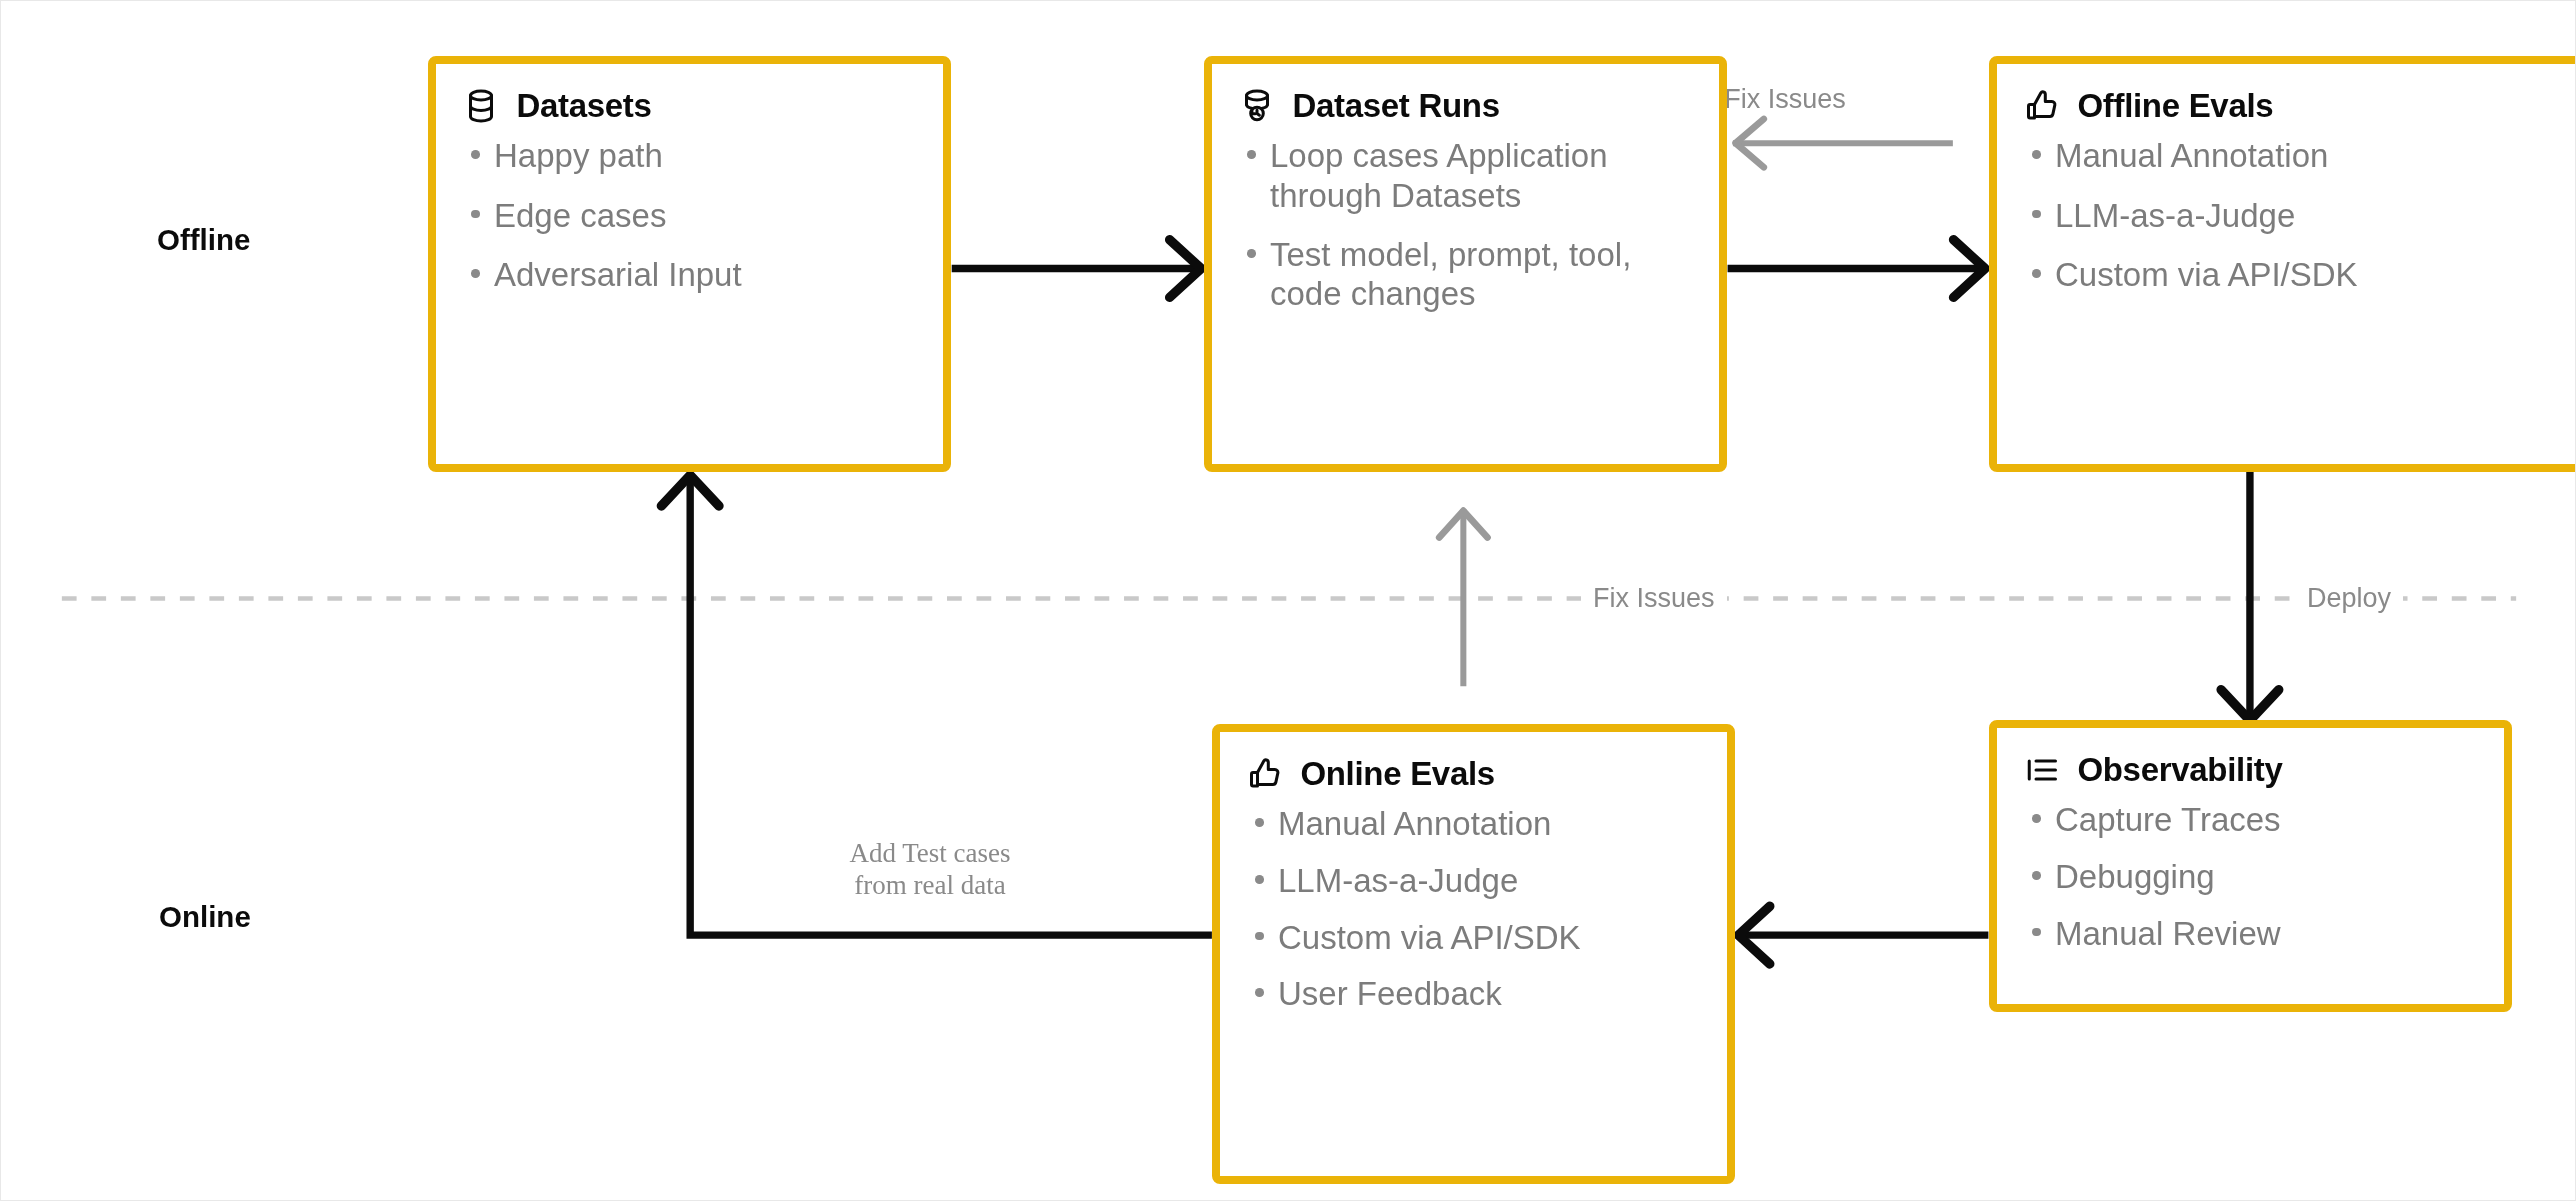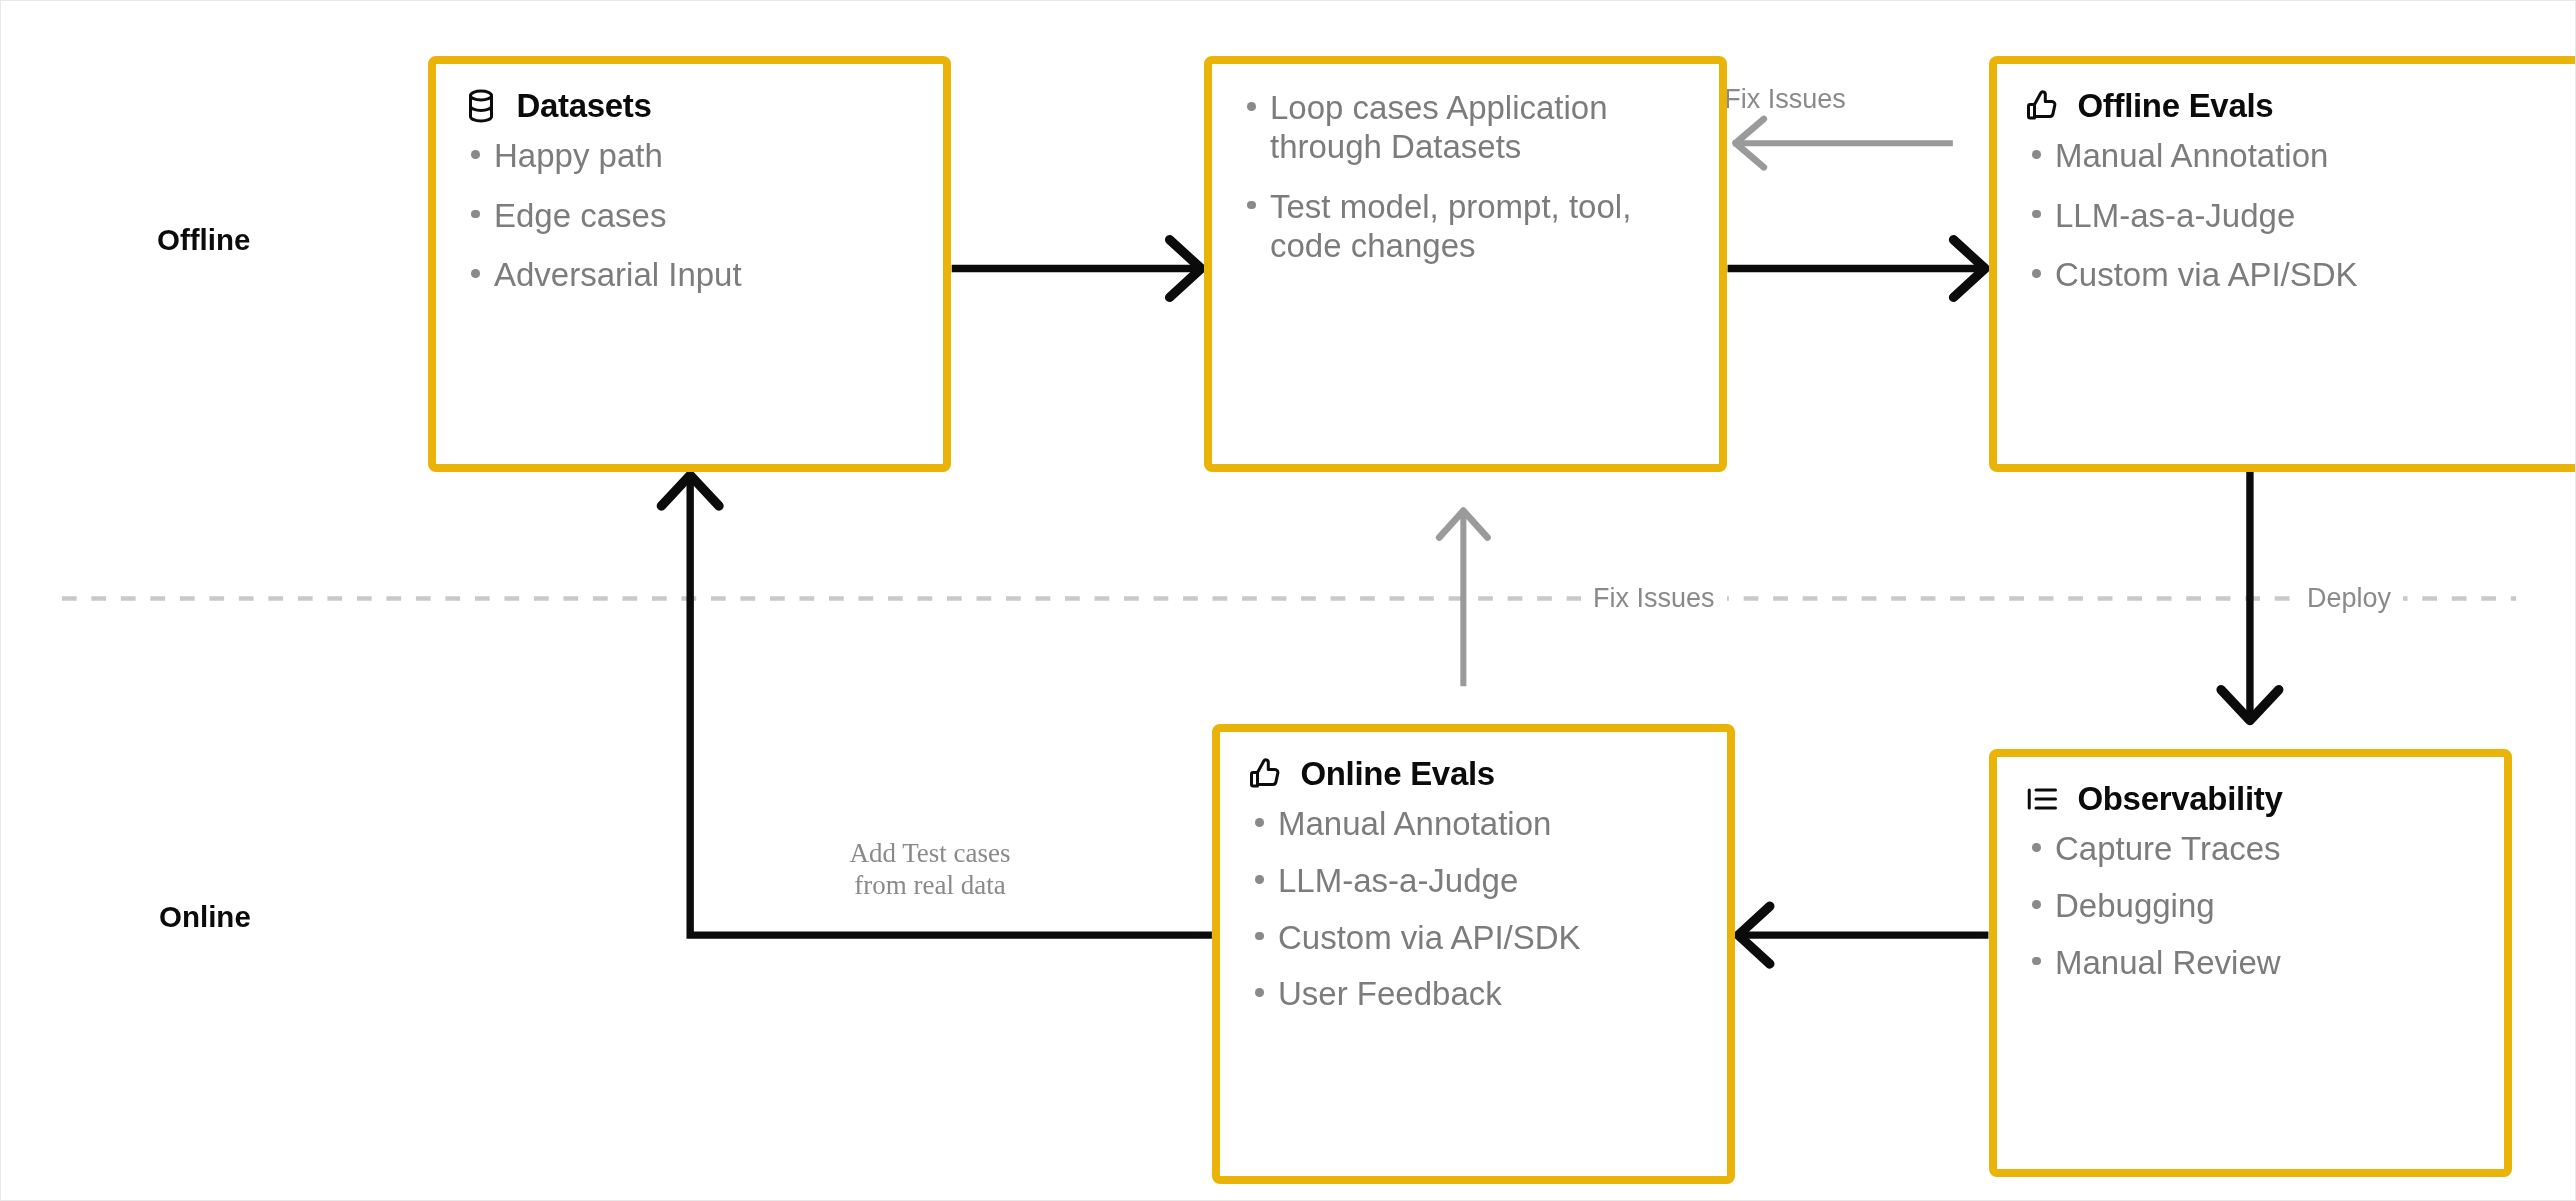--- a/index.html
+++ b/index.html
@@ -83,21 +83,21 @@
     height: 8.7px;
     border-radius: 50%;
     background: #8a8a8a;
   }
 
   
   #node-datasets        { left: 427px;  top: 55px;   width: 523px;  height: 416px; }
   #node-dataset-runs    { left: 1203px; top: 55px;   width: 523px;  height: 416px; }
   #node-offline-evals   { left: 1988px; top: 55px;   width: 601px;  height: 416px; }
   #node-online-evals    { left: 1211px; top: 723px; width: 523px;  height: 460px; }
-  #node-observability   { left: 1988px; top: 748px; width: 523px;  height: 428px; }
+  #node-observability   { left: 1988px; top: 719px; width: 523px;  height: 292px; }
 
   #node-online-evals .node-list li,
   #node-observability .node-list li { margin-bottom: 17.4px; }
 
   
   .label {
     position: absolute;
     white-space: pre;
     line-height: 1.18;
   }
@@ -191,20 +191,35 @@
       <span class="node-title">Datasets</span>
     </div>
     <ul class="node-list">
       <li>Happy path</li>
       <li>Edge cases</li>
       <li>Adversarial Input</li>
     </ul>
   </div>
 
   <div class="node" id="node-dataset-runs">
+    <div class="node-header">
+      <span class="node-icon">
+        <svg viewBox="0 0 24 24" fill="none" stroke="currentColor" stroke-width="2" stroke-linecap="round" stroke-linejoin="round">
+          <ellipse cx="12" cy="5" rx="7" ry="3"></ellipse>
+          <path d="M5 5v6"></path>
+          <path d="M19 5v6"></path>
+          <path d="M5 11c0 1.2 1.6 2.2 4 2.7"></path>
+          <path d="M19 11c0 1.2-1.6 2.2-4 2.7"></path>
+          <circle cx="12" cy="17" r="4.2"></circle>
+          <path d="M12 14.6v2.4l1.6 1.1"></path>
+          <path d="M8.6 14.9v2.2h2.2"></path>
+        </svg>
+      </span>
+      <span class="node-title">Dataset Runs</span>
+    </div>
     <ul class="node-list">
       <li>Loop cases Application through Datasets</li>
       <li>Test model, prompt, tool, code changes</li>
     </ul>
   </div>
 
   <div class="node" id="node-offline-evals">
     <div class="node-header">
       <span class="node-icon">
         <svg viewBox="0 0 24 24" fill="none" stroke="currentColor" stroke-width="2" stroke-linecap="round" stroke-linejoin="round">

